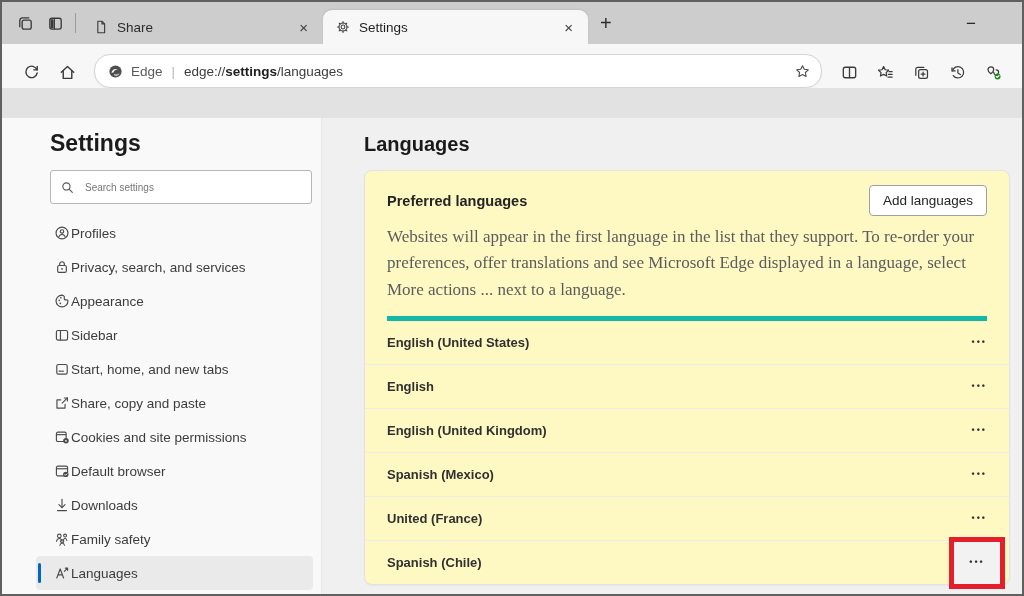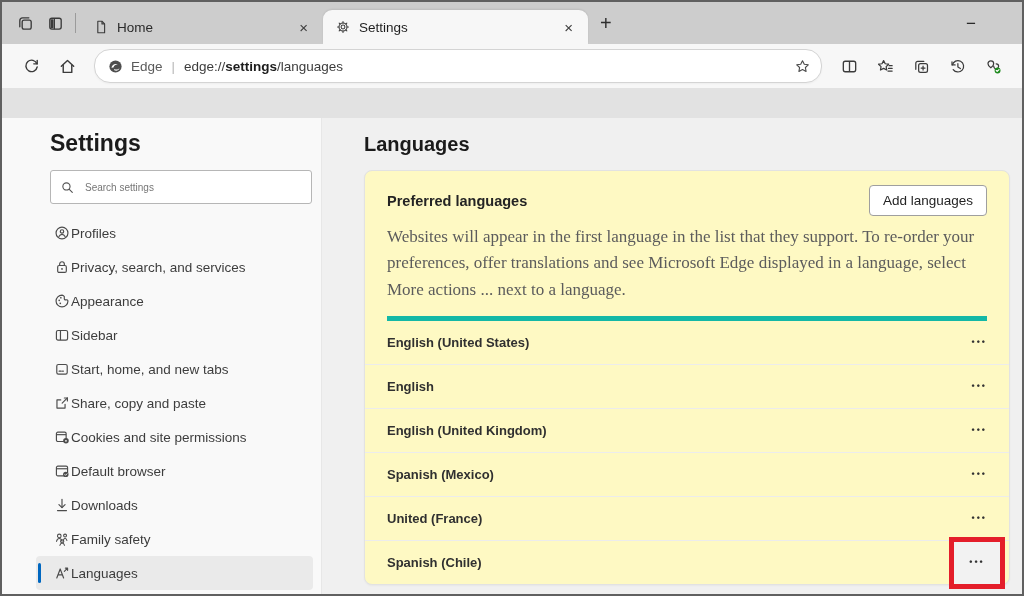--- a/index.html
+++ b/index.html
@@ -15,21 +15,21 @@
     padding:0 10px 0 12px;box-sizing:border-box;border-radius:9px 9px 0 0;cursor:pointer;}
   .tab.inactive{width:242px;color:#2b2b2b;}
   .tab.active{width:265px;background:#f7f7f7;color:#1f1f1f;box-shadow:0 -1px 2px rgba(0,0,0,.08);}
   .ticon{display:flex;color:#3c3c3c;}
   .ticon svg{width:16px;height:16px;}
   .tlabel{flex:1;font-size:13.5px;white-space:nowrap;overflow:hidden;}
   .tclose{font-size:15px;color:#3c3c3c;padding:0 5px;line-height:1;cursor:pointer;}
   .newtab{font-size:20px;color:#2e2e2e;padding:0 12px;cursor:pointer;line-height:1;}
   .minimize{margin-left:auto;margin-right:46px;font-size:17px;color:#222;cursor:pointer;line-height:1;}
   
-  .toolbar{height:44px;flex:0 0 auto;background:#f7f7f7;display:flex;align-items:center;padding:0 12px;gap:2px;}
+  .toolbar{height:44px;flex:0 0 auto;background:#f7f7f7;display:flex;align-items:flex-end;padding:0 12px;gap:2px;}
   .icon-btn{width:34px;height:32px;display:flex;align-items:center;justify-content:center;color:#3b3b3b;cursor:pointer;flex:0 0 auto;}
   .icon-btn svg{width:19px;height:19px;}
   .address{flex:1;height:32px;background:#fff;border:1px solid #d4d4d4;border-radius:16px;
     display:flex;align-items:center;padding:0 6px 0 12px;margin:0 8px;box-shadow:0 1px 2px rgba(0,0,0,.04);}
   .address .site-ico{display:flex;margin-right:7px;}
   .address .site-ico svg{width:17px;height:17px;}
   .site-label{font-size:13.5px;color:#5a5a5a;margin-right:9px;}
   .url-div{color:#b5b5b5;font-size:13px;margin-right:9px;}
   .url{font-size:13.5px;color:#3c3c3c;white-space:nowrap;}
   .url b{color:#1d1d1d;}
@@ -99,21 +99,21 @@
     </span>
     <span class="tab-sep"></span>
 
     <div class="tab inactive">
       <span class="ticon">
         <svg viewBox="0 0 20 20" fill="none" stroke="currentColor" stroke-width="1.4" stroke-linejoin="round">
           <path d="M6 2.8 h5.2 l3.3 3.3 V17.2 H6 Z"></path>
           <path d="M11.2 2.8 v3.3 h3.3"></path>
         </svg>
       </span>
-      <span class="tlabel">Home</span>
+      <span class="tlabel">Share</span>
       <span class="tclose">×</span>
     </div>
 
     <div class="tab active">
       <span class="ticon">
         <svg viewBox="0 0 20 20" fill="none" stroke="currentColor" stroke-width="1.3" stroke-linecap="round">
           <circle cx="10" cy="10" r="2.4"></circle>
           <circle cx="10" cy="10" r="5"></circle>
           <path d="M10 5 V3.2 M10 15 V16.8 M5 10 H3.2 M15 10 H16.8 M6.5 6.5 L5.2 5.2 M13.5 6.5 L14.8 5.2 M6.5 13.5 L5.2 14.8 M13.5 13.5 L14.8 14.8"></path>
         </svg>

